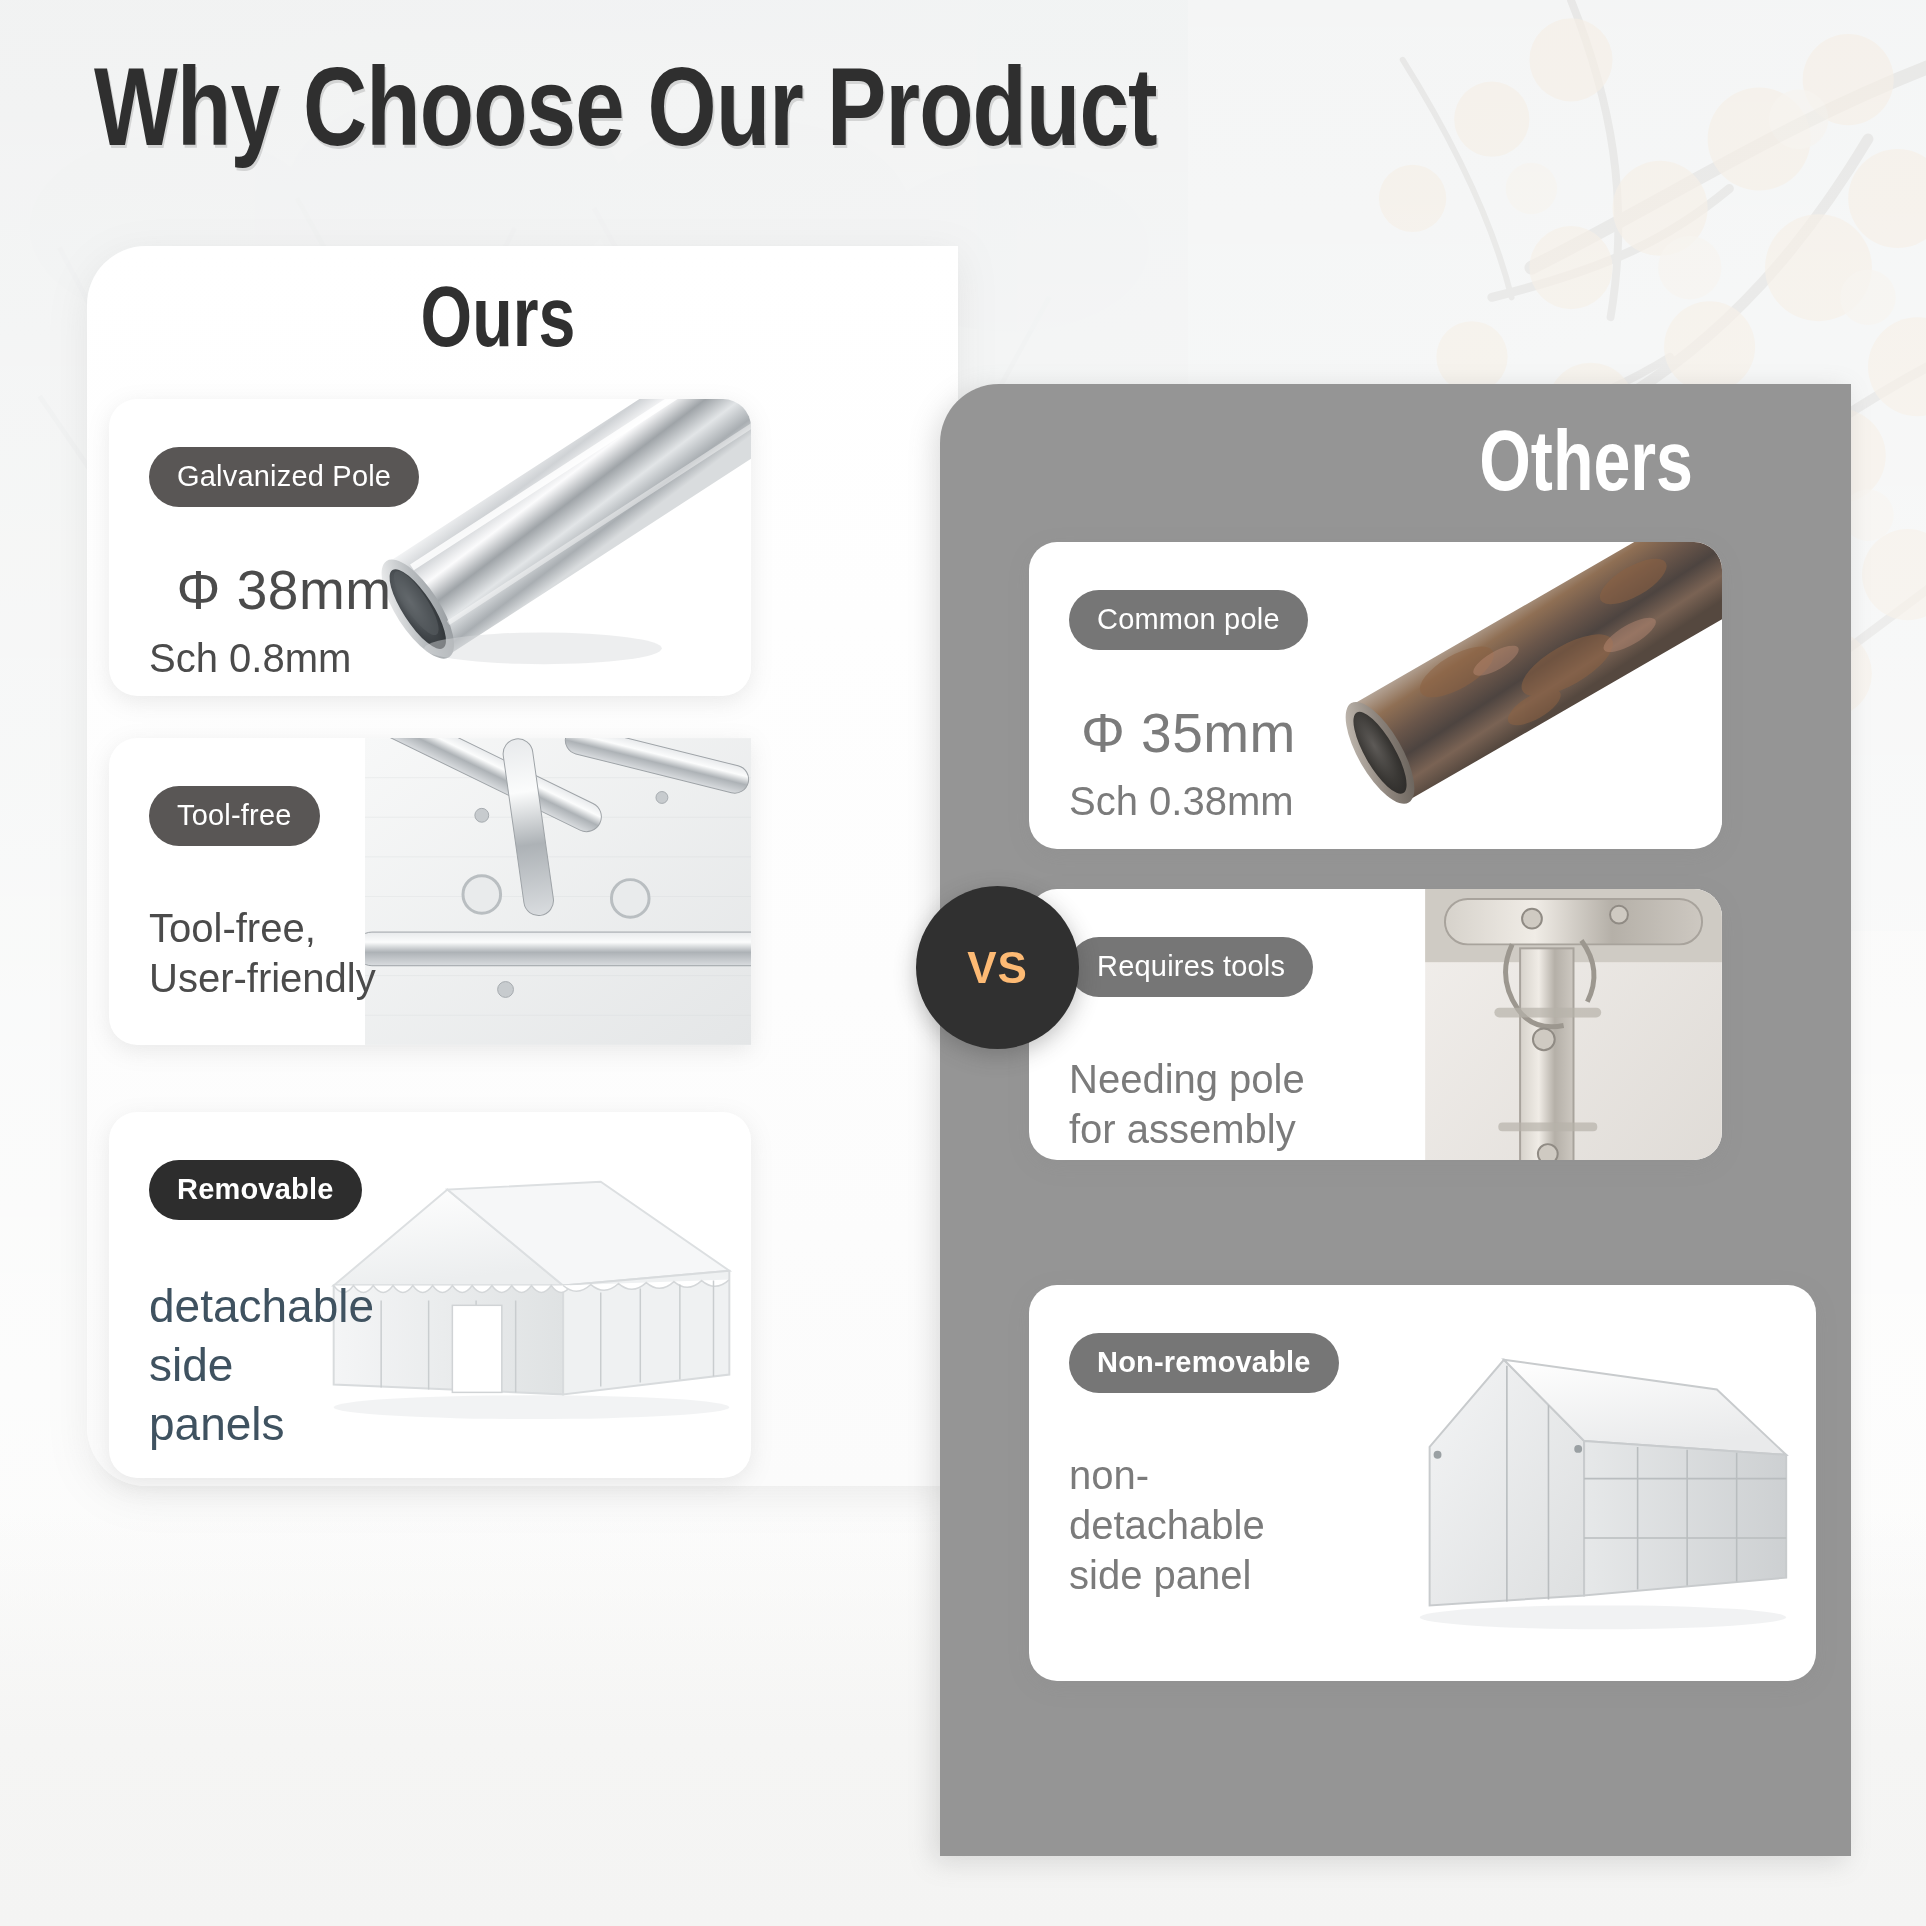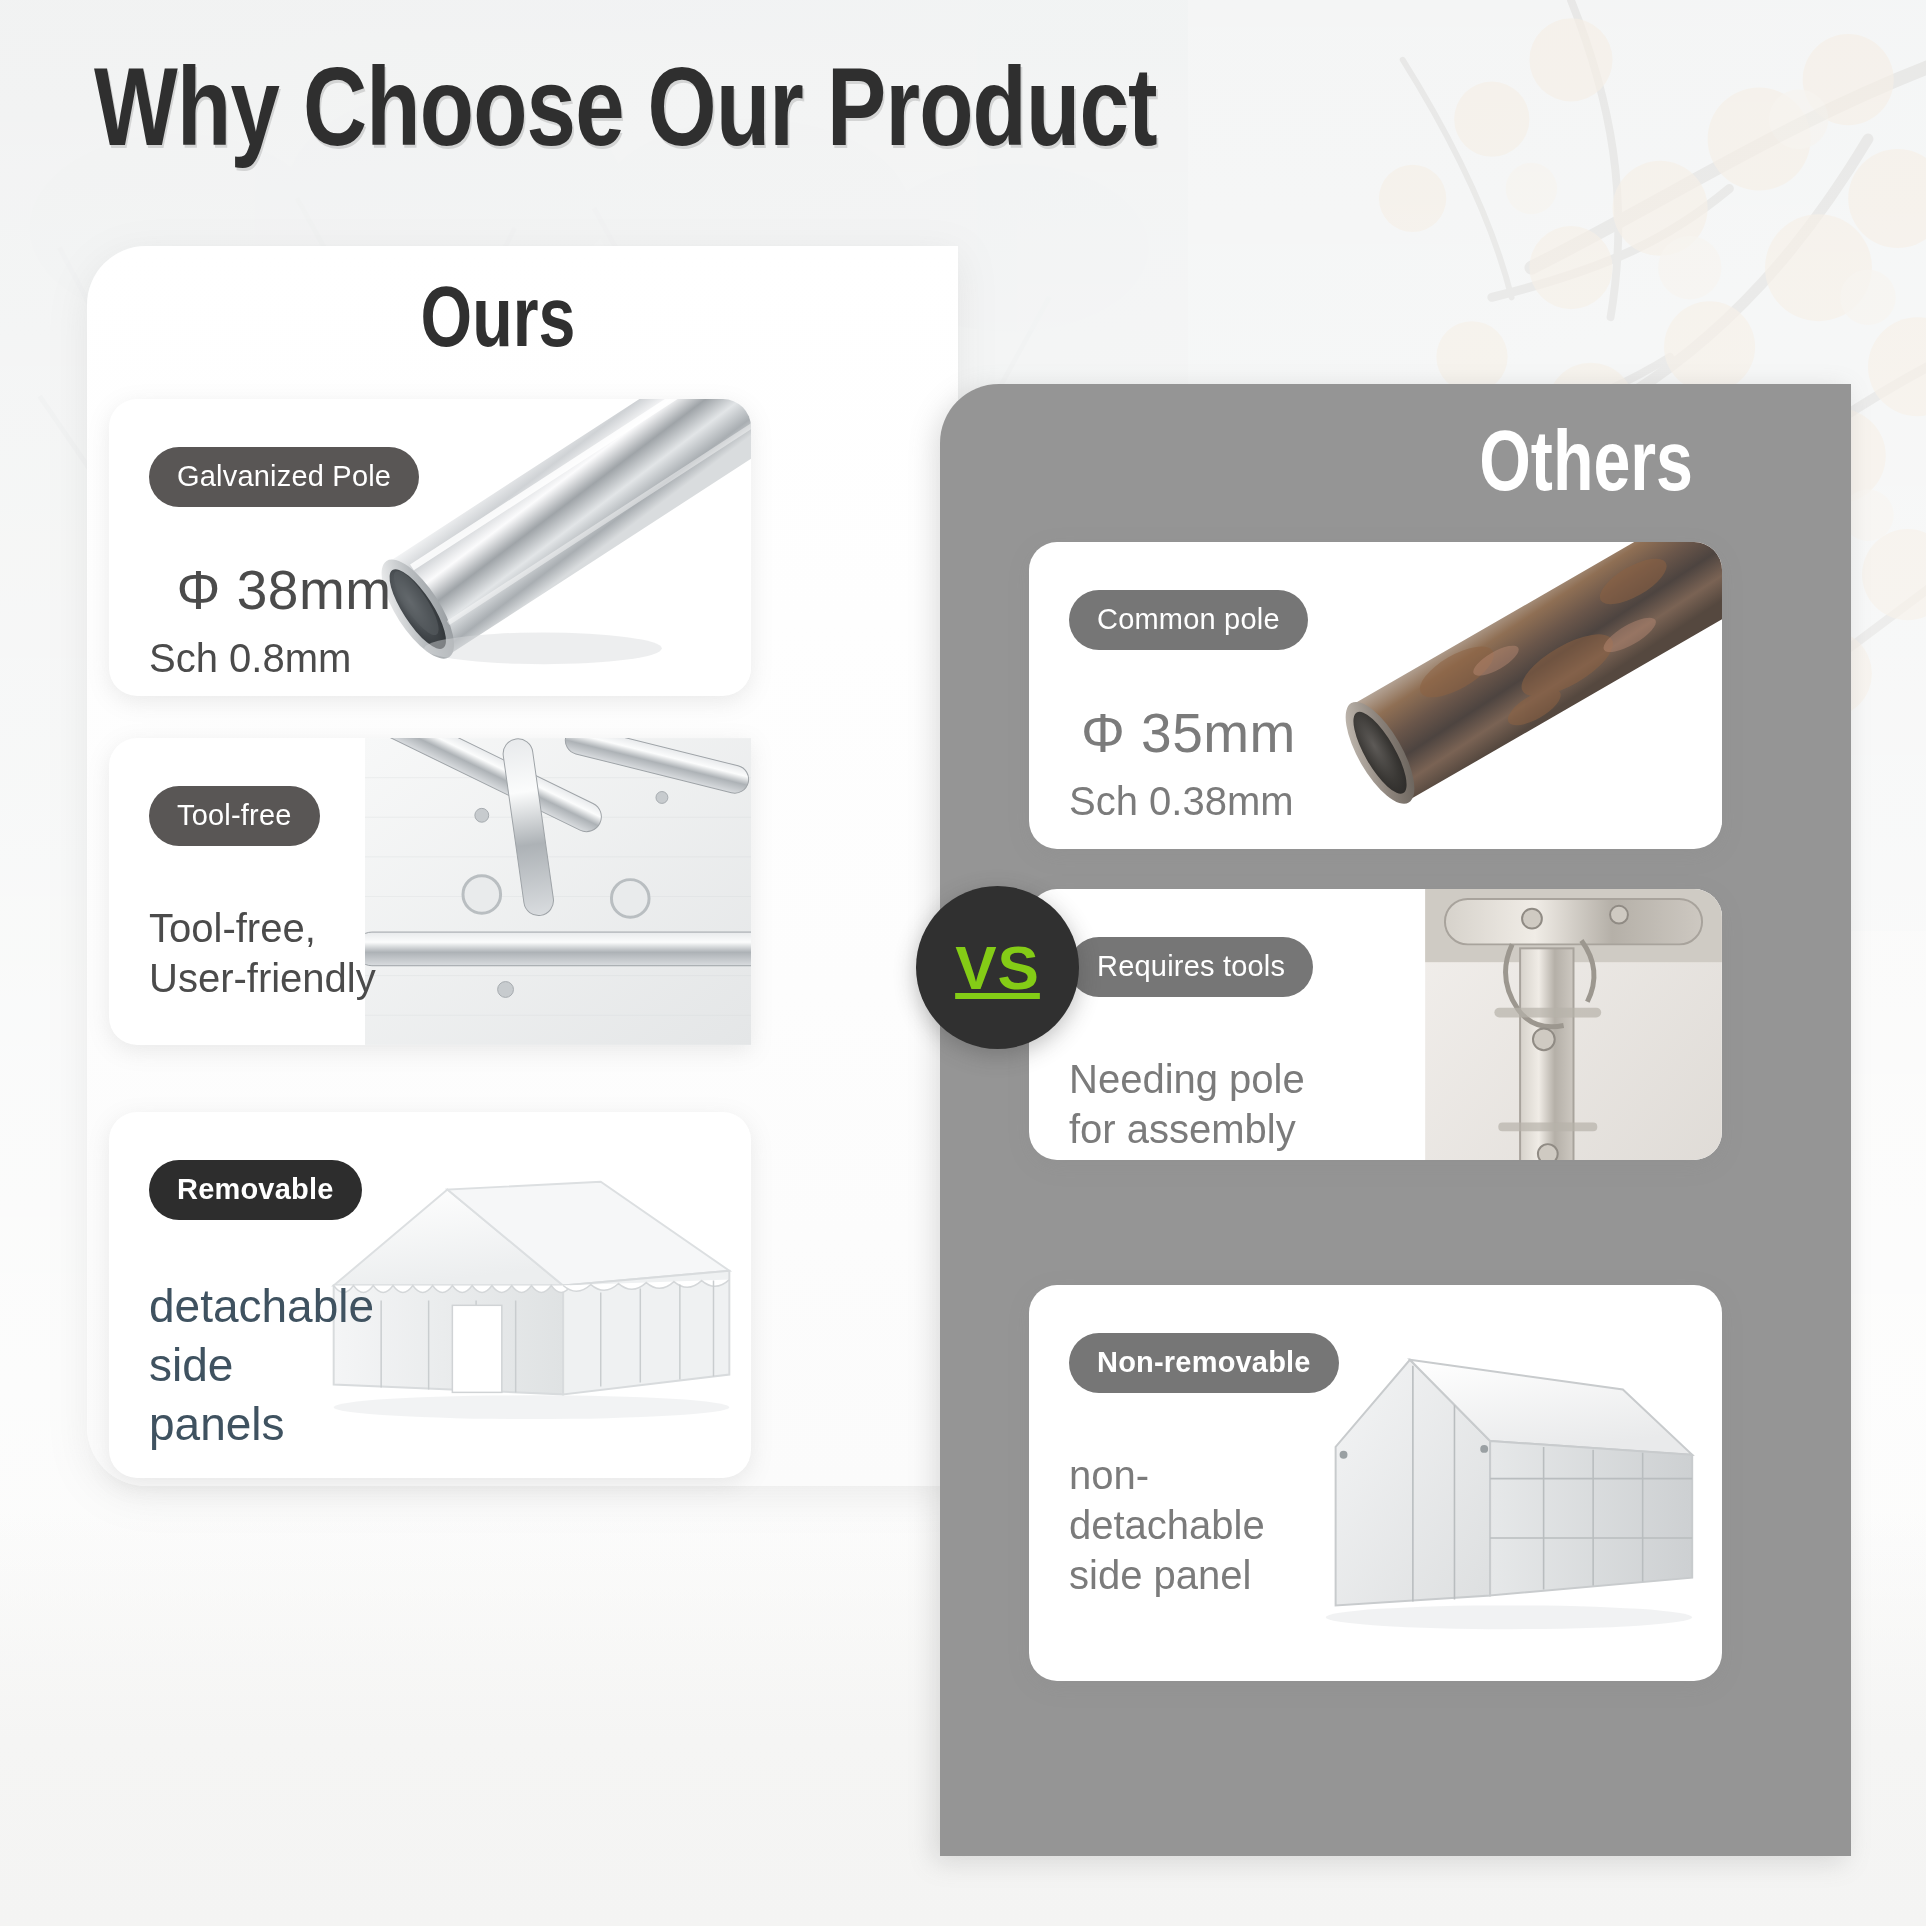--- a/index.html
+++ b/index.html
@@ -96,21 +96,21 @@
   .media{position:absolute;z-index:1;overflow:hidden;}
 
   
   #vs-badge{
     position:absolute;left:916px;top:886px;width:163px;height:163px;
     border-radius:50%;background:#303030;
     box-shadow:0 6px 22px rgba(60,60,60,.32);
     display:flex;align-items:center;justify-content:center;
     z-index:40;
   }
-  #vs-badge span{color:#84cc16;font-size:62px;font-weight:bold;letter-spacing:1px;text-decoration:underline;}
+  #vs-badge span{color:#fdba74;font-size:44px;font-weight:bold;letter-spacing:1px;}
 </style>
 </head>
 <body>
 
 <div id="bg-layer">
   <div class="bg-sky"></div>
 
   <svg class="bg-forest" viewBox="0 0 1200 1050" preserveAspectRatio="none">
     <defs>
       <linearGradient id="fg" x1="0" y1="0" x2="0" y2="1">
@@ -399,21 +399,21 @@
         <ellipse cx="128" cy="344" rx="26" ry="16" fill="#3d3a36"></ellipse>
       </svg>
     </div>
     <div class="card-body">
       <span class="pill pill-gray">Requires tools</span>
       <div class="feat-text gray">Needing pole
 for assembly</div>
     </div>
   </div>
 
-  <div class="card" style="left:89px;top:901px;width:693px;height:396px;border-radius:28px;">
+  <div class="card" style="left:89px;top:901px;width:787px;height:396px;border-radius:28px;">
     <div class="media" style="right:10px;top:45px;width:416px;height:317px;">
       <svg viewBox="0 0 420 320" width="416" height="317">
         <defs>
           <linearGradient id="carRoof" x1="0" y1="0" x2="0.4" y2="1">
             <stop offset="0%" stop-color="#ffffff"></stop>
               <stop offset="100%" stop-color="#e9eaeb"></stop>
           </linearGradient>
           <linearGradient id="carSide" x1="0" y1="0" x2="1" y2="0">
             <stop offset="0%" stop-color="#e6e8e9"></stop>
               <stop offset="100%" stop-color="#cdd0d2"></stop>

